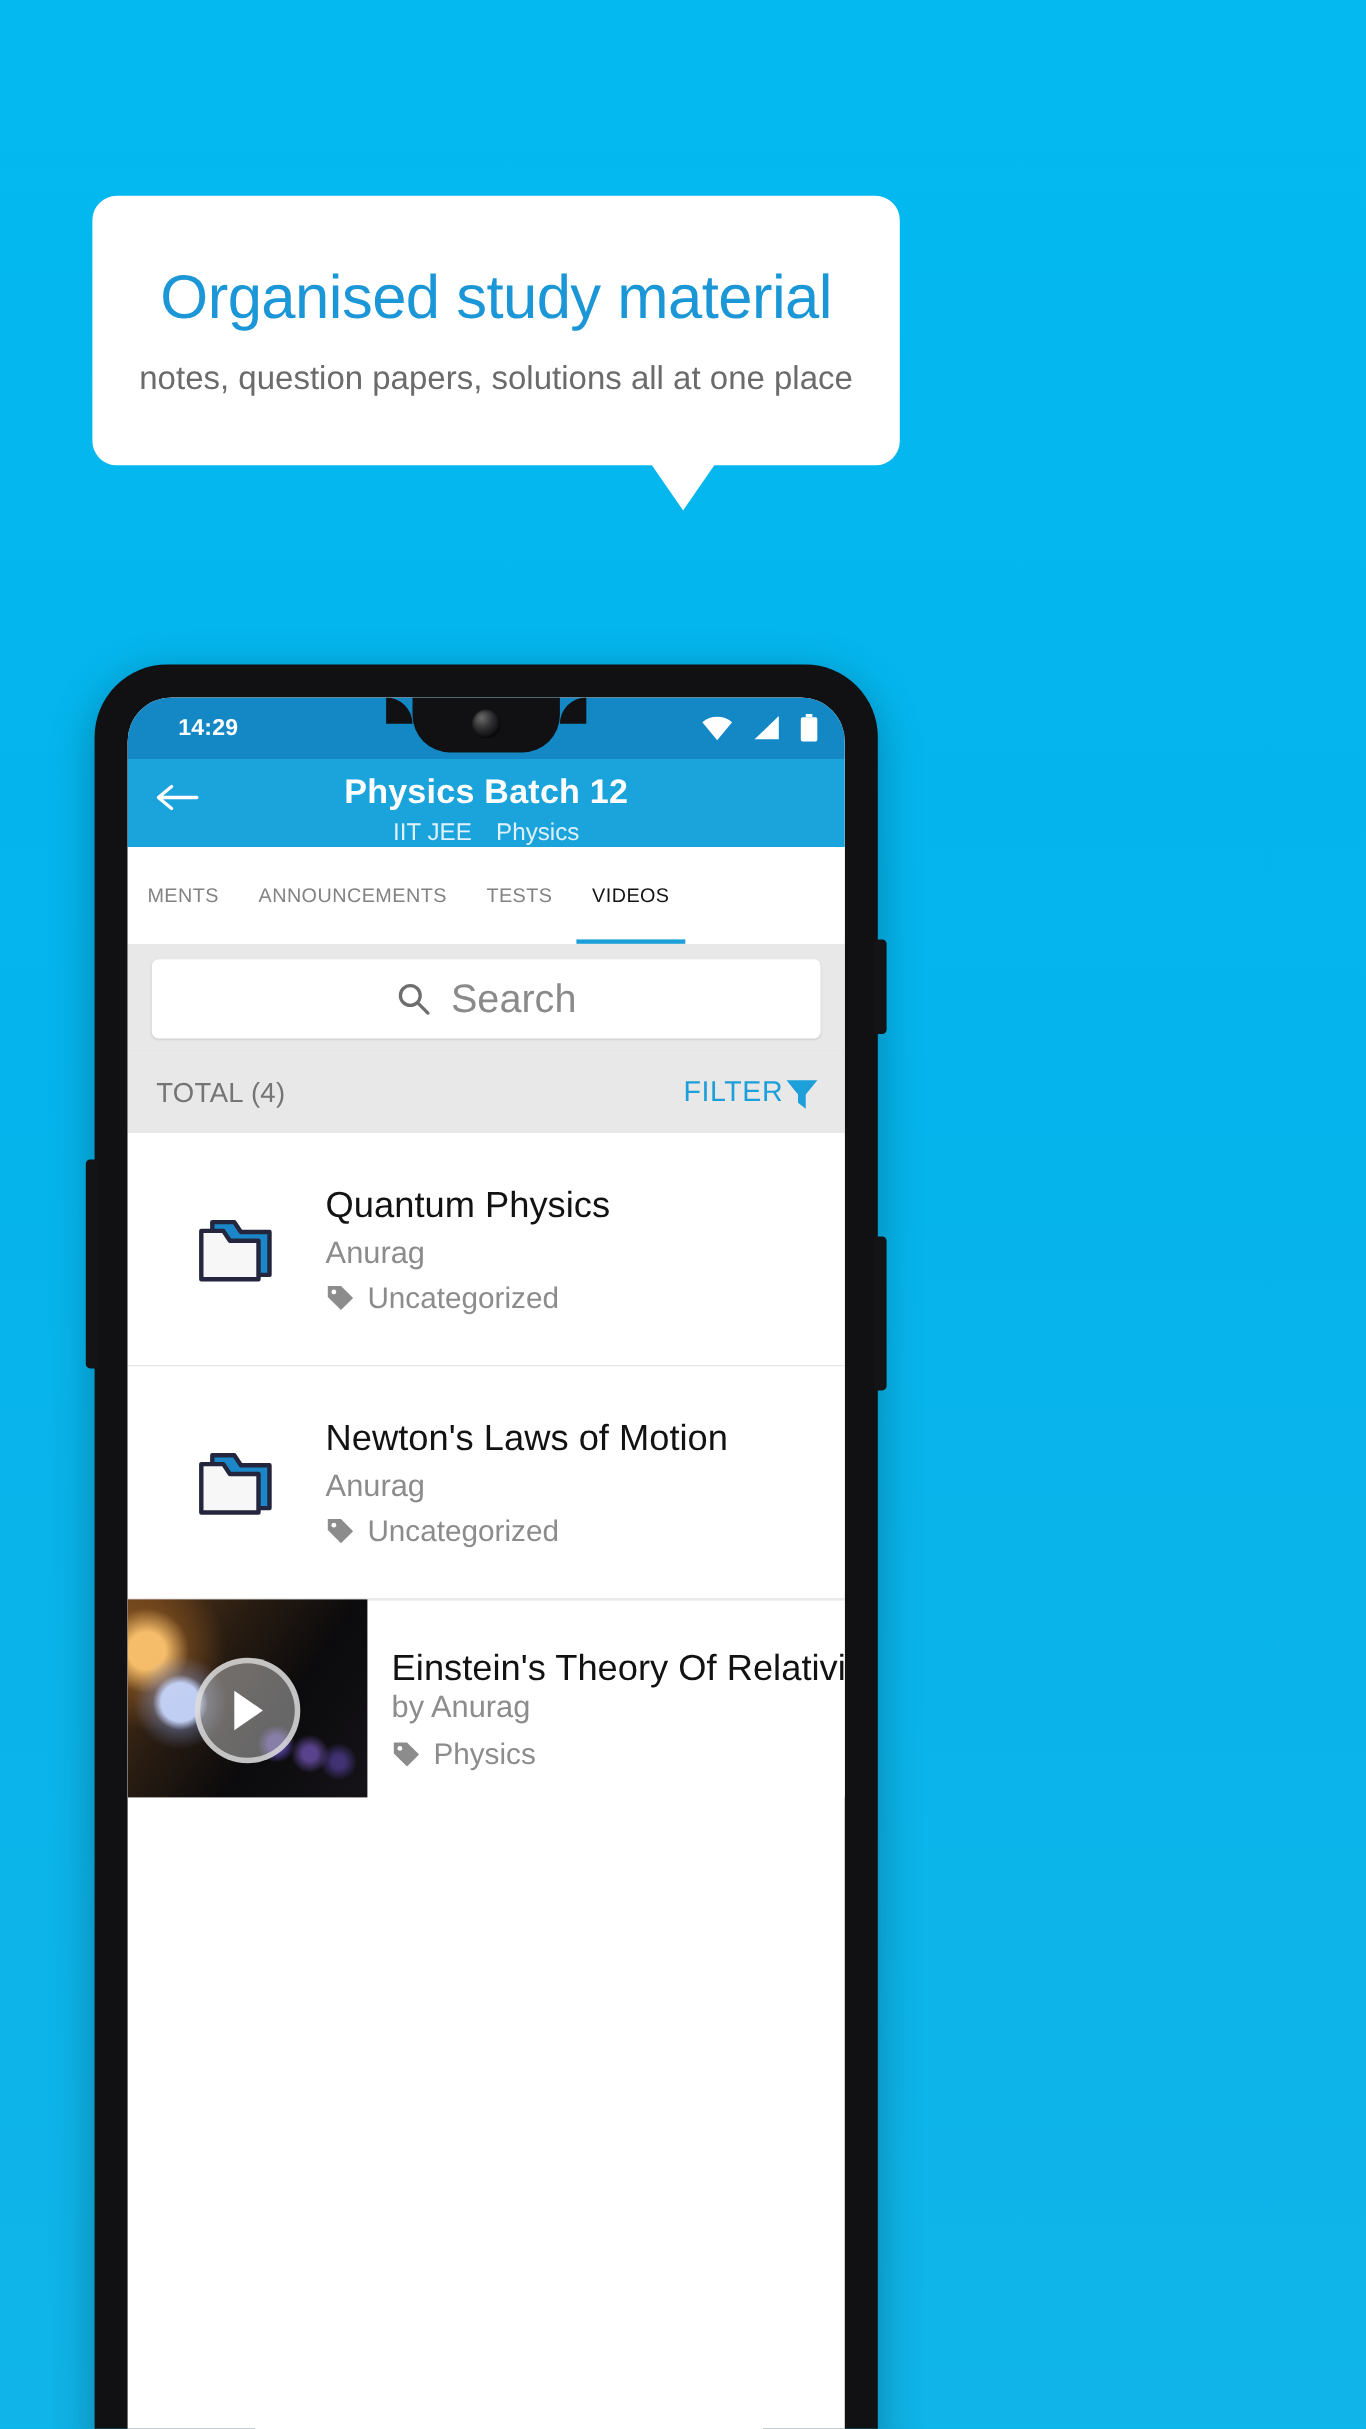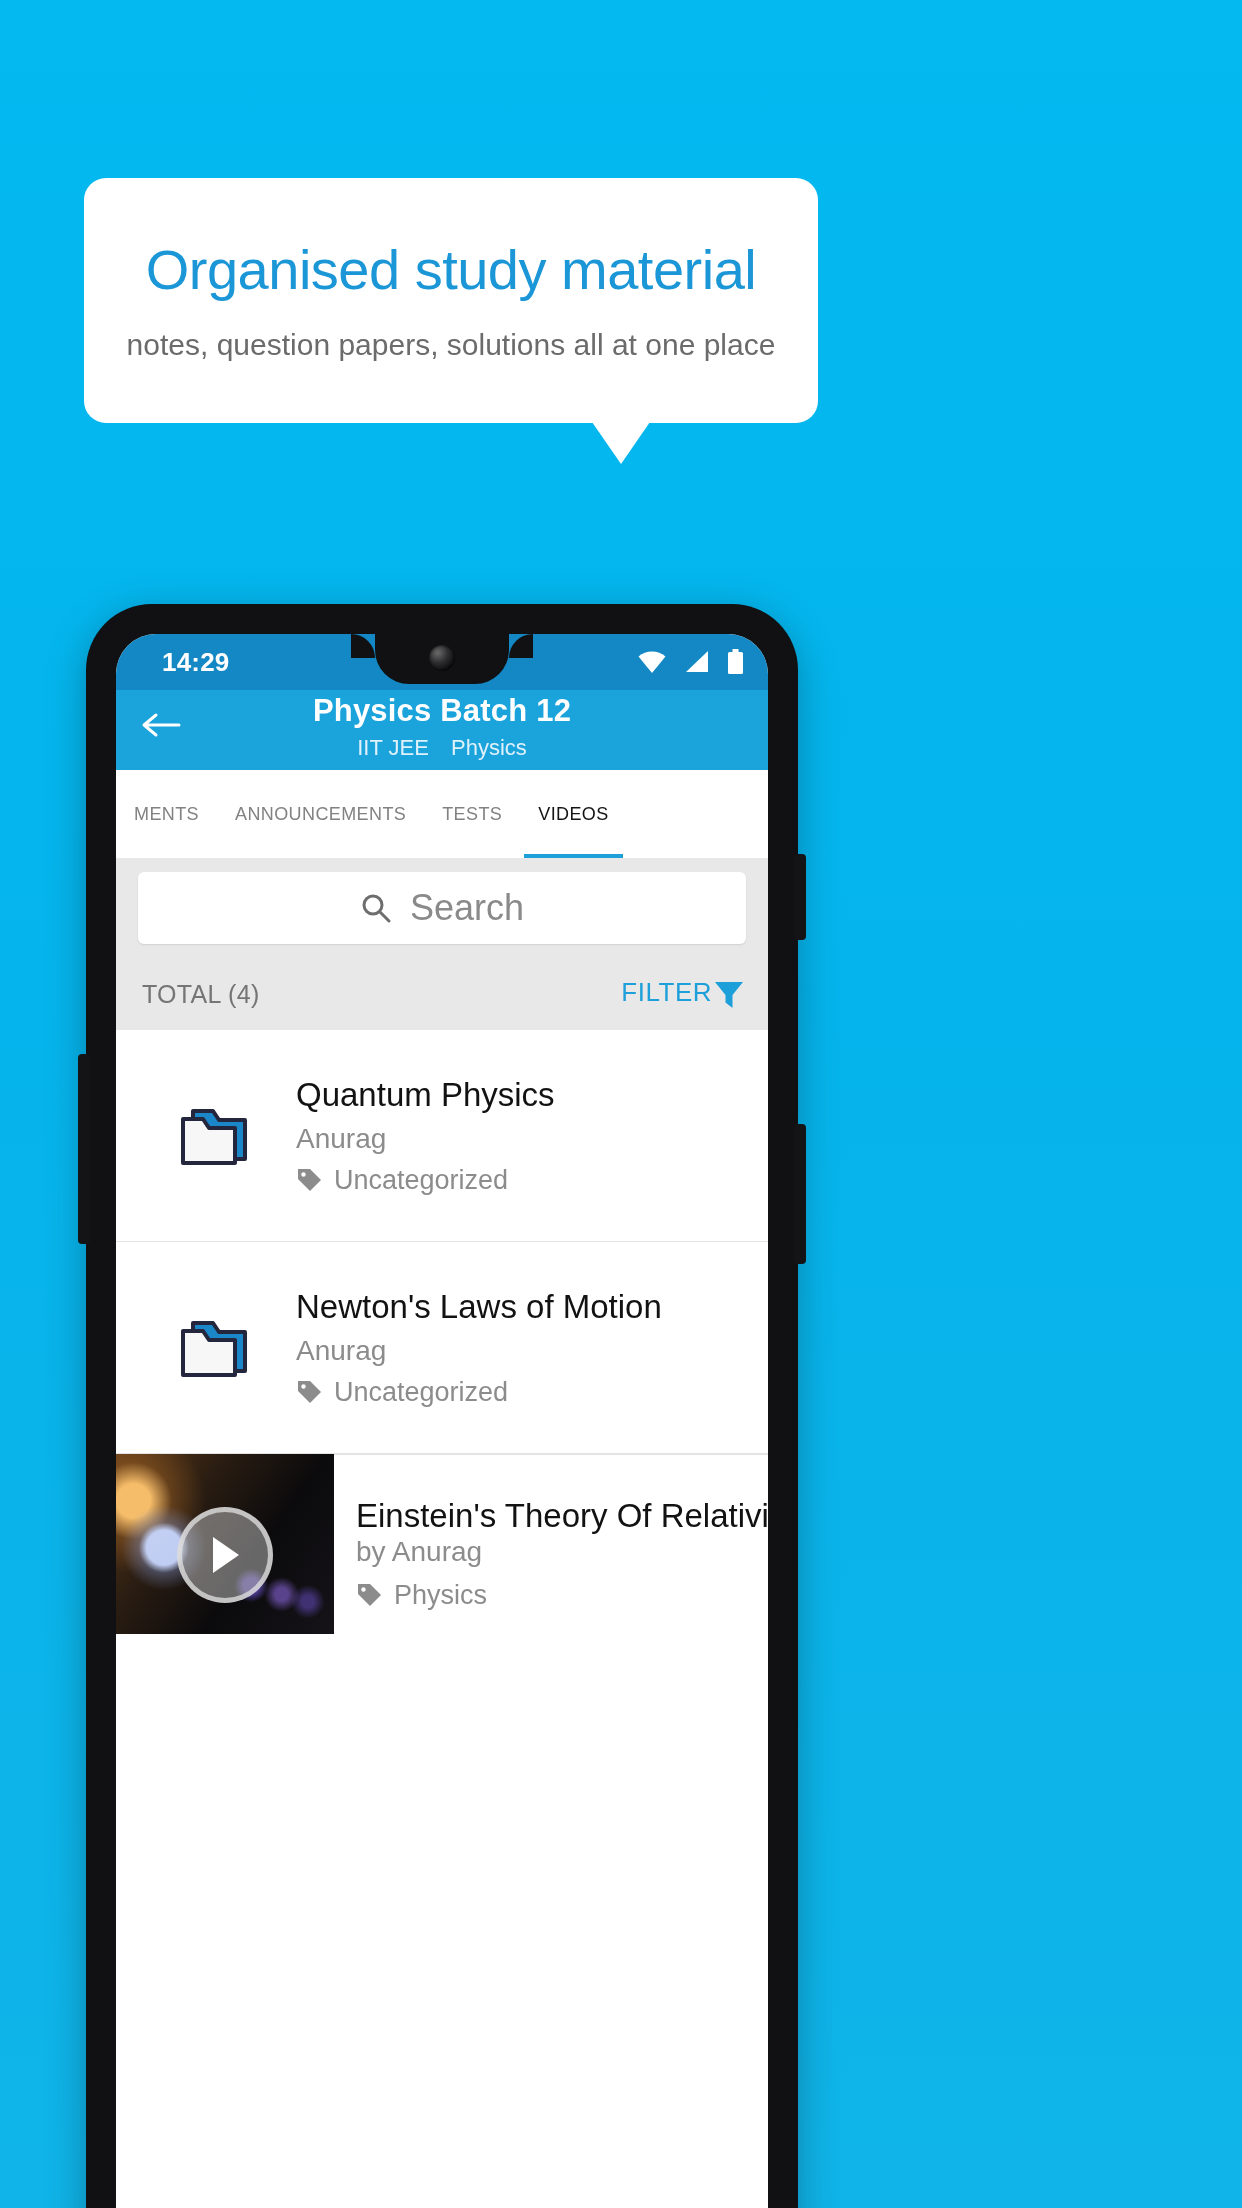--- a/index.html
+++ b/index.html
@@ -81,21 +81,21 @@
 
   
   #status-bar {
     position:relative;
     height:56px;
     background:#1488c4;
     display:flex; align-items:center;
     padding:0 24px;
   }
   #status-time {
-    color:#ffffff; font-size:26px; font-weight:700;
+    color:#ffffff; font-size:21px; font-weight:700;
     letter-spacing:.2px;
     margin-left:22px;
   }
   #status-icons {
     margin-left:auto;
     display:flex; align-items:center; gap:17px;
   }
   .sb-icon { display:block; }
   
   #notch {
@@ -118,21 +118,21 @@
     width:26px; height:26px; border-radius:50%;
     background:radial-gradient(circle at 34% 30%, #6a6a6a 0%, #2e2e30 40%, #0c0c0e 75%);
     box-shadow:inset 0 0 3px #000;
     margin-top:-2px;
   }
 
   
   #app-bar {
     height:80px;
     background:#1ba3dc;
-    display:flex; align-items:flex-start;
+    display:flex; align-items:flex-end;
     position:relative;
     padding-top:4px;
   }
   #back-btn {
     position:absolute; left:18px; top:8px;
     width:54px; height:54px;
     display:flex; align-items:center; justify-content:center;
   }
   #app-title-wrap {
     width:100%;

